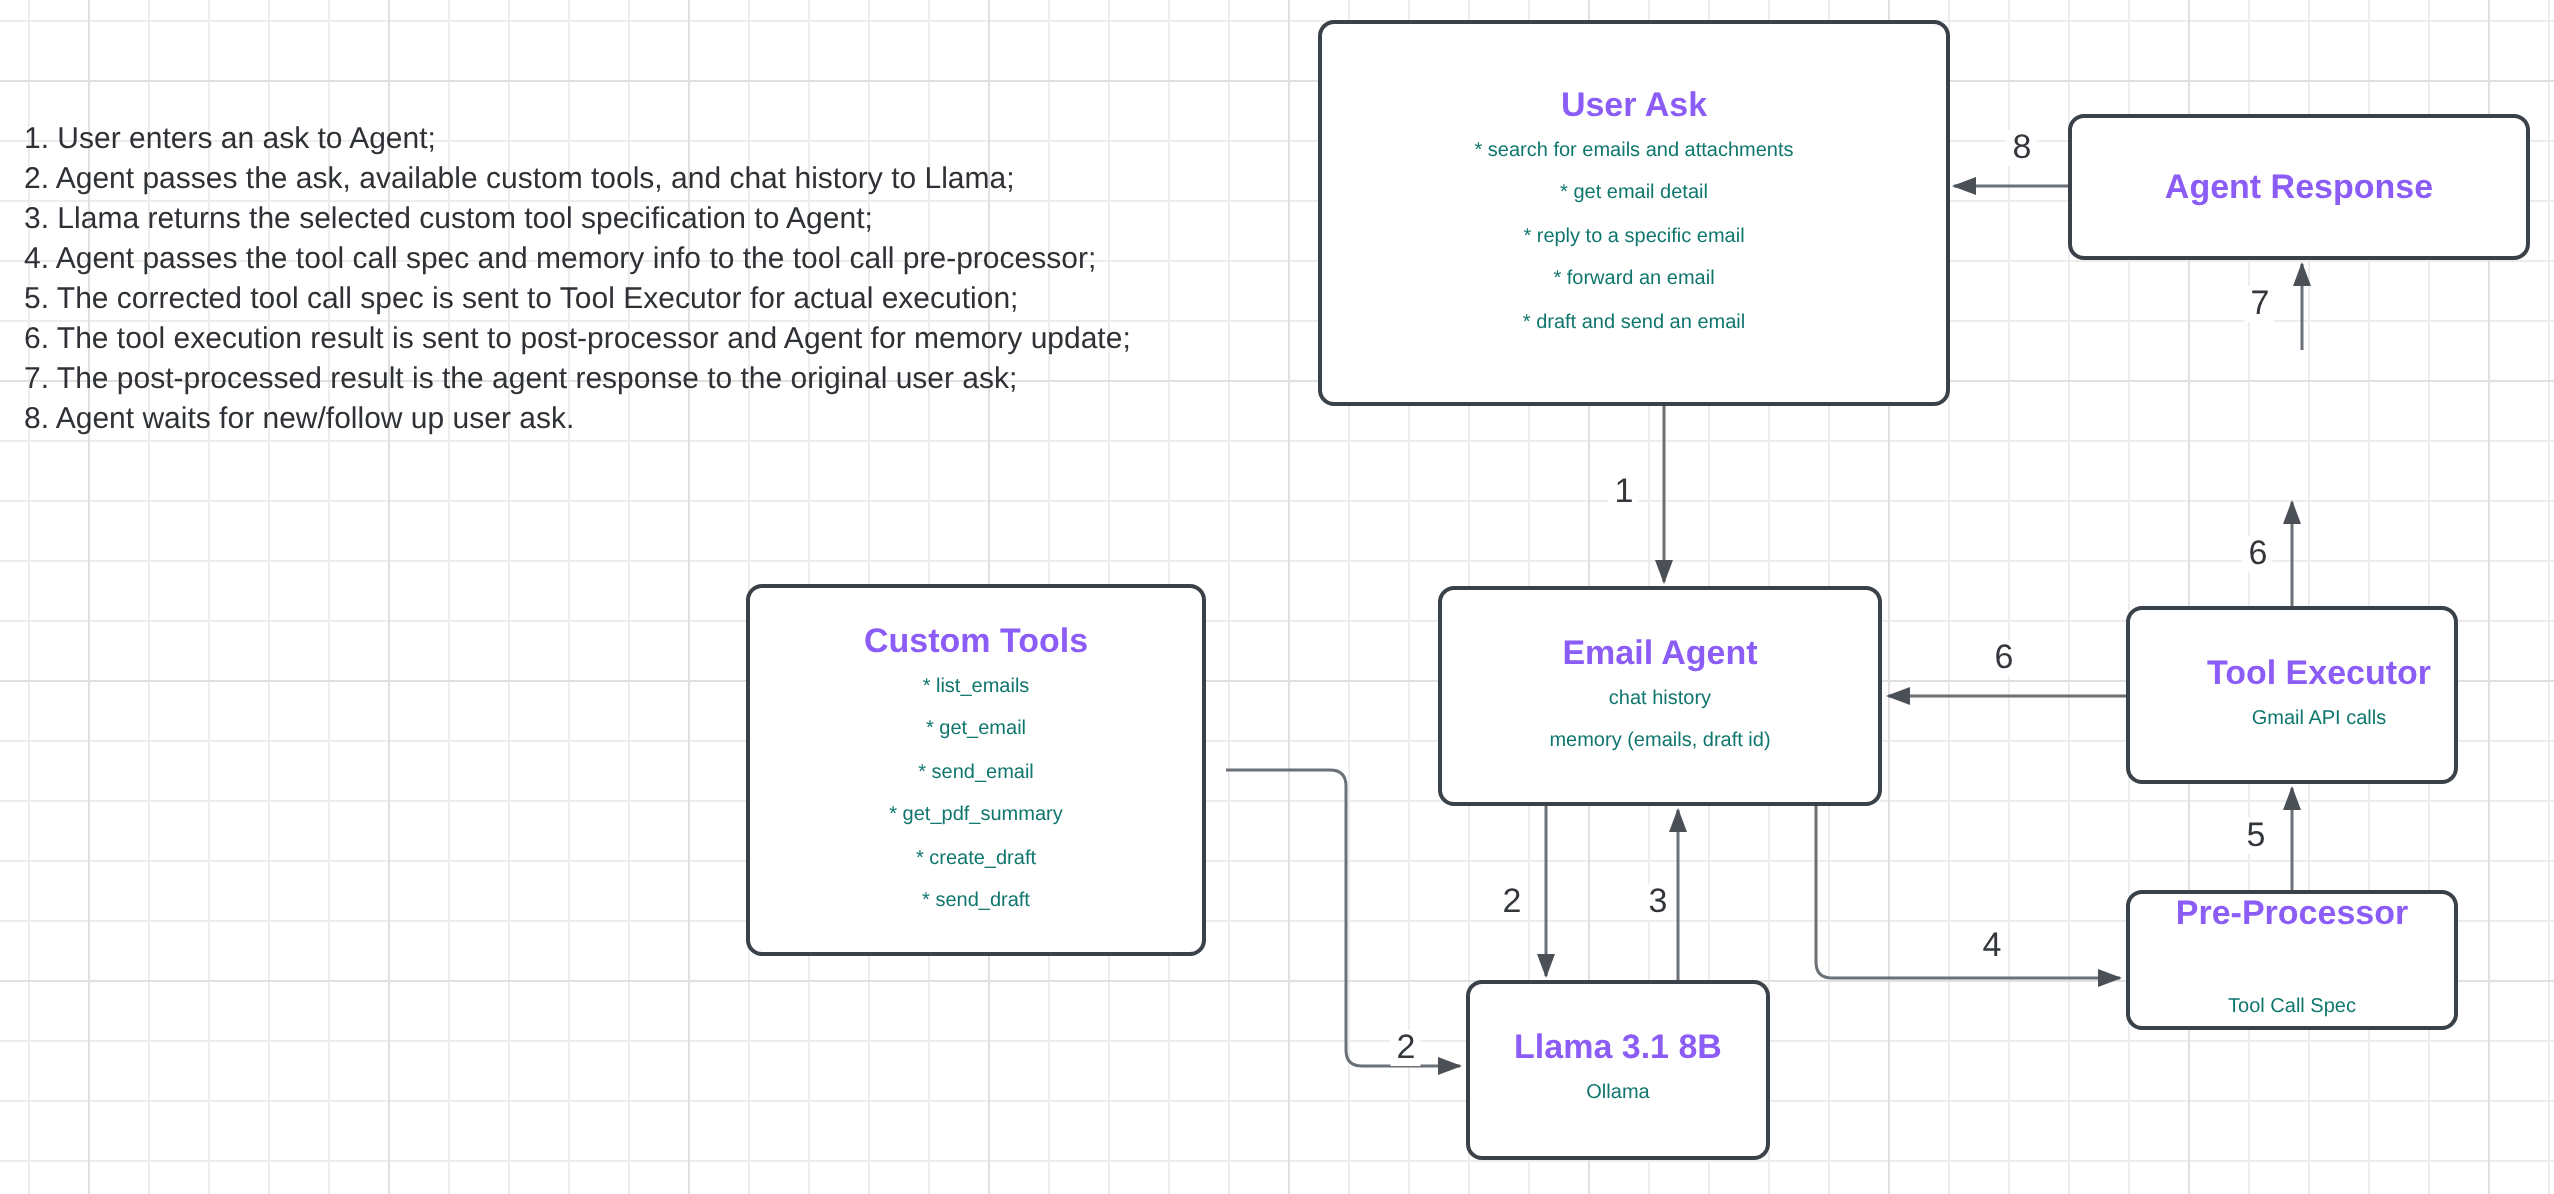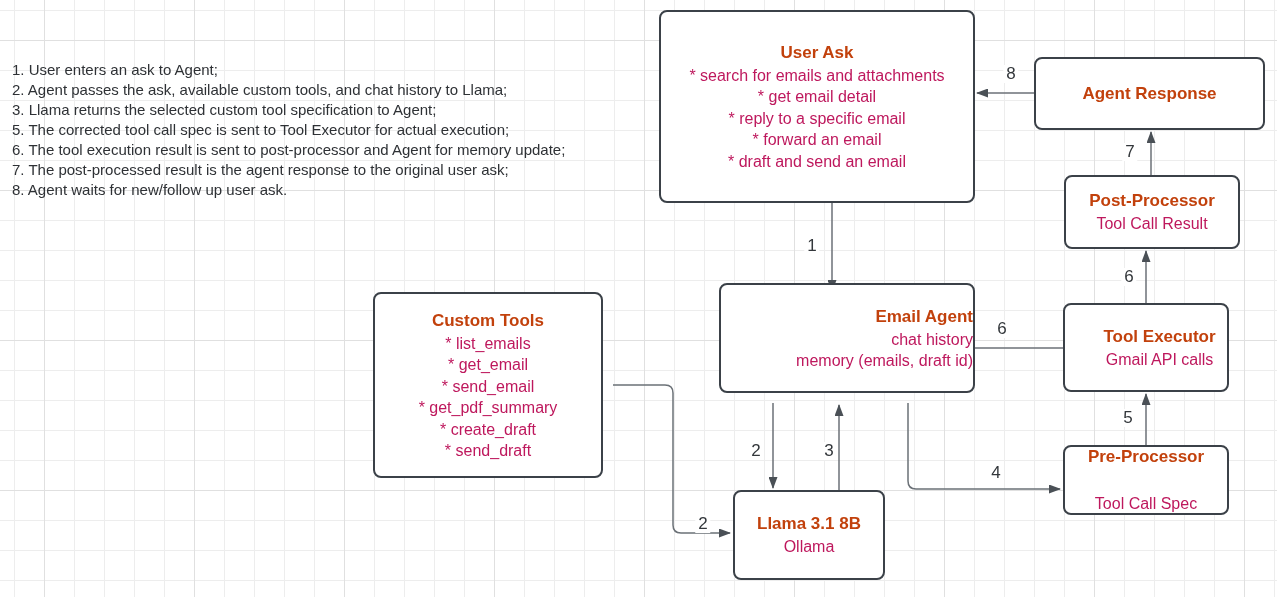--- a/index.html
+++ b/index.html
@@ -49,43 +49,43 @@
     flex-direction: column;
     justify-content: center;
     align-items: center;
     text-align: center;
     color: #33373c;
   }
   .node-title {
     font-size: 17px;
     font-weight: bold;
     line-height: 24px;
-    color: #c2410c;
+    color: #8b5cf6;
   }
   .node-line {
-    font-size: 16px;
+    font-size: 10px;
     line-height: 21.5px;
-    color: #be185d;
+    color: #0f766e;
   }
   .edge-label {
     position: absolute;
     transform: translate(-50%, -50%);
     font-size: 17px;
     line-height: 18px;
     color: #33373b;
     background: #ffffff;
     padding: 0 3px;
   }
   
   #node-user-ask      { left: 659px; top: 10px;  width: 316px; height: 193px; }
   #node-agent-response{ left: 1034px; top: 57px; width: 231px; height: 73px; }
   #node-post-processor{ left: 1064px; top: 175px; width: 176px; height: 74px; }
   #node-tool-executor { left: 1063px; top: 303px; width: 166px; height: 89px; padding-left: 27px; }
   #node-pre-processor { left: 1063px; top: 445px; width: 166px; height: 70px; gap: 24px; }
-  #node-email-agent   { left: 719px; top: 283px; width: 256px; height: 110px; align-items: flex-end; }
+  #node-email-agent   { left: 719px; top: 293px; width: 222px; height: 110px; }
   #node-custom-tools  { left: 373px; top: 292px; width: 230px; height: 186px; }
   #node-llama         { left: 733px; top: 490px; width: 152px; height: 90px; }
 </style>
 </head>
 <body>
 
 <div class="canvas">
 
   <svg class="edges" viewBox="0 0 1277 597">
     <defs>
@@ -104,43 +104,40 @@
       <path d="M1063,348 H944" marker-end="url(#arrow)"></path>
       <path d="M1151,175 V132" marker-end="url(#arrow)"></path>
       <path d="M1034,93 H977" marker-end="url(#arrow)"></path>
     </g>
   </svg>
 
   <div class="notes">
     <div class="note-line">1. User enters an ask to Agent;</div>
     <div class="note-line">2. Agent passes the ask, available custom tools, and chat history to Llama;</div>
     <div class="note-line">3. Llama returns the selected custom tool specification to Agent;</div>
+    <div class="note-line">4. Agent passes the tool call spec and memory info to the tool call pre-processor;</div>
     <div class="note-line">5. The corrected tool call spec is sent to Tool Executor for actual execution;</div>
     <div class="note-line">6. The tool execution result is sent to post-processor and Agent for memory update;</div>
     <div class="note-line">7. The post-processed result is the agent response to the original user ask;</div>
     <div class="note-line">8. Agent waits for new/follow up user ask.</div>
   </div>
 
   <div class="node" id="node-user-ask">
     <div class="node-title">User Ask</div>
     <div class="node-line">* search for emails and attachments</div>
     <div class="node-line">* get email detail</div>
     <div class="node-line">* reply to a specific email</div>
     <div class="node-line">* forward an email</div>
     <div class="node-line">* draft and send an email</div>
   </div>
 
   <div class="node" id="node-agent-response">
     <div class="node-title">Agent Response</div>
   </div>
 
-  <div class="node" id="node-post-processor">
-    <div class="node-title">Post-Processor</div>
-    <div class="node-line">Tool Call Result</div>
-  </div>
 
   <div class="node" id="node-tool-executor">
     <div class="node-title">Tool Executor</div>
     <div class="node-line">Gmail API calls</div>
   </div>
 
   <div class="node" id="node-pre-processor">
     <div class="node-title">Pre-Processor</div>
     <div class="node-line">Tool Call Spec</div>
   </div>

